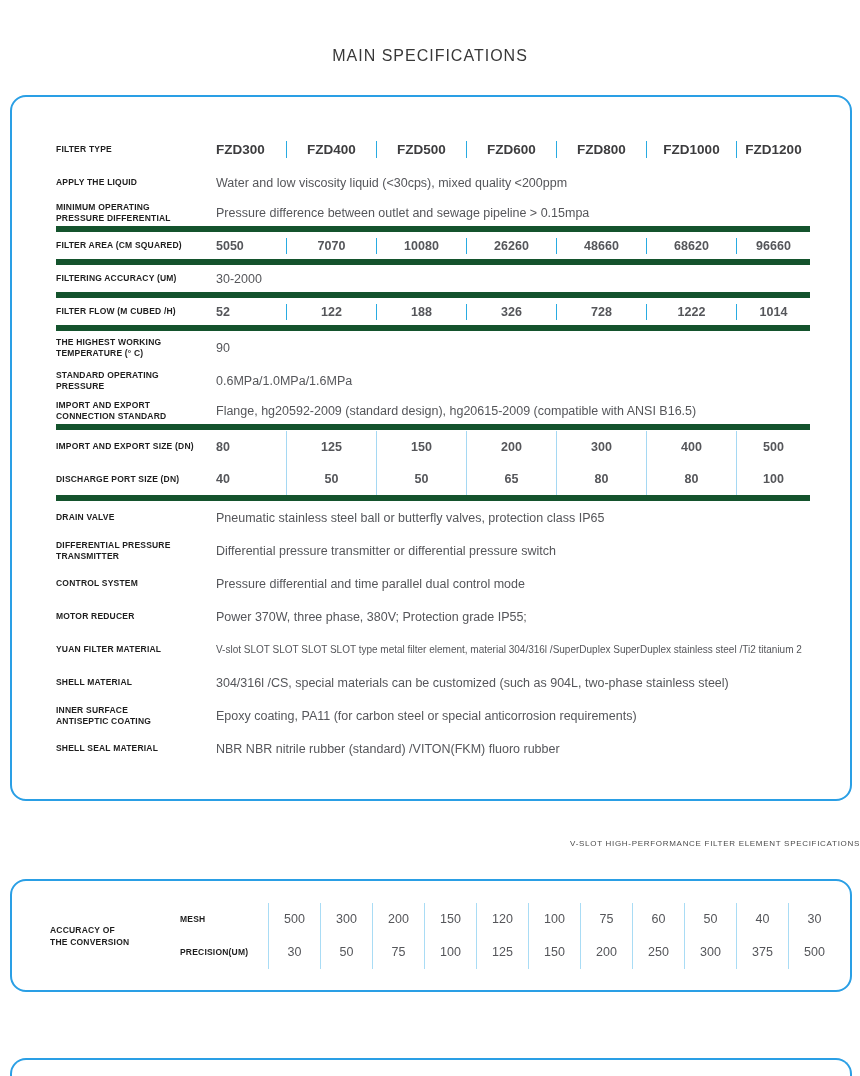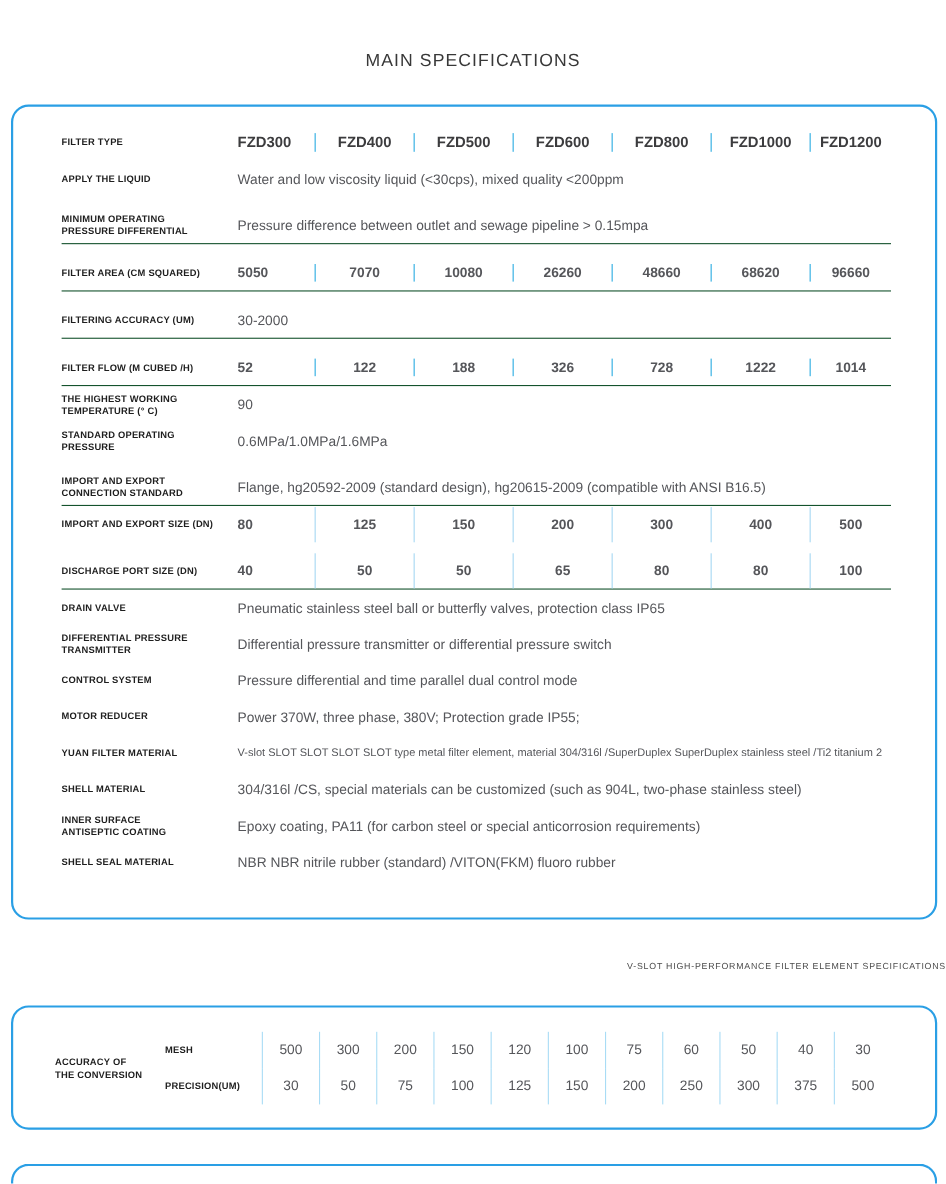--- a/index.html
+++ b/index.html
@@ -3,24 +3,24 @@
 <meta charset="utf-8">
 <style>
   * { margin:0; padding:0; box-sizing:border-box; }
   html,body { width:860px; height:1076px; background:#ffffff; overflow:hidden; position:relative;
               font-family:"Liberation Sans", sans-serif; }
 
   .page-title { margin-top:47px; text-align:center; font-size:16px; color:#383838;
                 letter-spacing:1px; font-weight:normal; }
 
   .panel { margin:30px 8px 0 10px; border:2px solid #2a9fe5; border-radius:16px;
-           padding:16px 40px 34px 44px; background:#fff; }
+           padding:36px 40px 34px 44px; background:#fff; }
 
   .row { display:flex; align-items:center; min-height:33px; }
-  .row.hr { border-bottom:1px solid #14532d;margin-top:10px; }
+  .row.hr { border-bottom:6px solid #14532d; }
 
   .row-label { width:160px; flex:none; font-size:8.5px; font-weight:bold; color:#1e1e1e;
                line-height:11px; letter-spacing:0.2px; white-space:pre-line; }
 
   .row-value { font-size:12.5px; color:#55565a; }
   .row-value.small { font-size:10px; white-space:nowrap; }
 
   .cols { display:flex; flex:1; align-items:center; }
   .cell { width:90px; height:16px; line-height:16px; text-align:center;
           font-size:12.5px; color:#55565a;font-weight:bold; }
@@ -31,21 +31,21 @@
   .cols.tall .cell + .cell { border-left:1.5px solid #a5d8f3; }
   .cols .cell:last-child { flex:1; width:auto; }
 
   .section2-title { margin-top:38px; text-align:right; font-size:8px; color:#4b4b4b;
                     letter-spacing:0.7px; font-weight:normal; }
 
   .conv-panel { margin:31px 8px 0 10px; border:2px solid #2a9fe5; border-radius:16px;
                 height:113px; display:flex; align-items:center; padding-left:38px; }
   .conv-label { width:100px; flex:none; font-size:8.5px; font-weight:bold; color:#1e1e1e;
                 line-height:12px; letter-spacing:0.2px; white-space:pre-line; }
-  .conv-rows { display:flex; flex-direction:column; }
+  .conv-rows { display:flex; flex-direction:column;margin-left:30px; }
   .conv-row { display:flex; align-items:center; height:33px; }
   .conv-sublabel { width:88px; flex:none; font-size:8.5px; font-weight:bold; color:#1e1e1e;
                    letter-spacing:0.2px; }
   .conv-cell { width:52px; height:33px; line-height:33px; text-align:center;
                border-left:1.5px solid #a9dcf5; font-size:12.5px; color:#55565a; }
 
   .next-panel-fragment { position:absolute; top:1058px; left:10px; width:842px; height:40px;
                          border:2px solid #2a9fe5; border-bottom:none;
                          border-radius:16px 16px 0 0; }
 </style>

